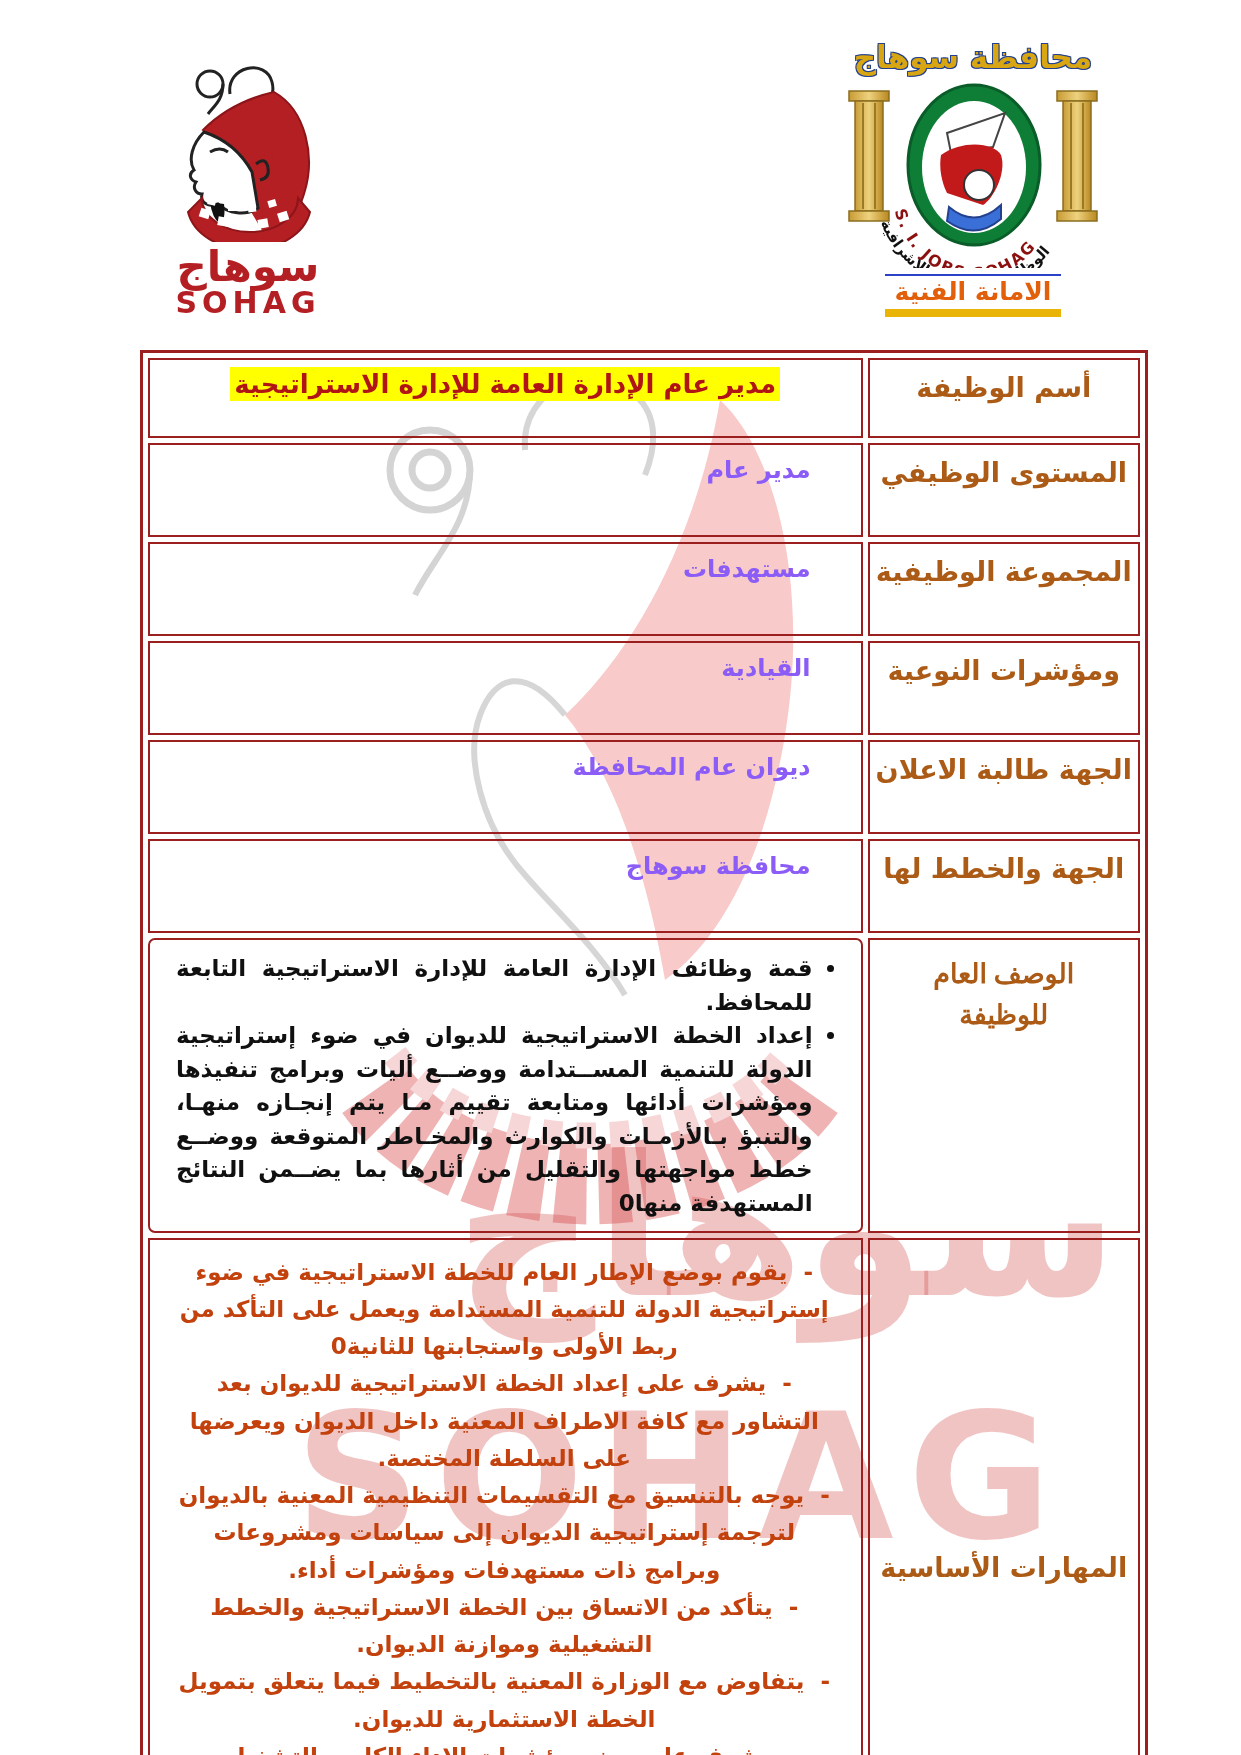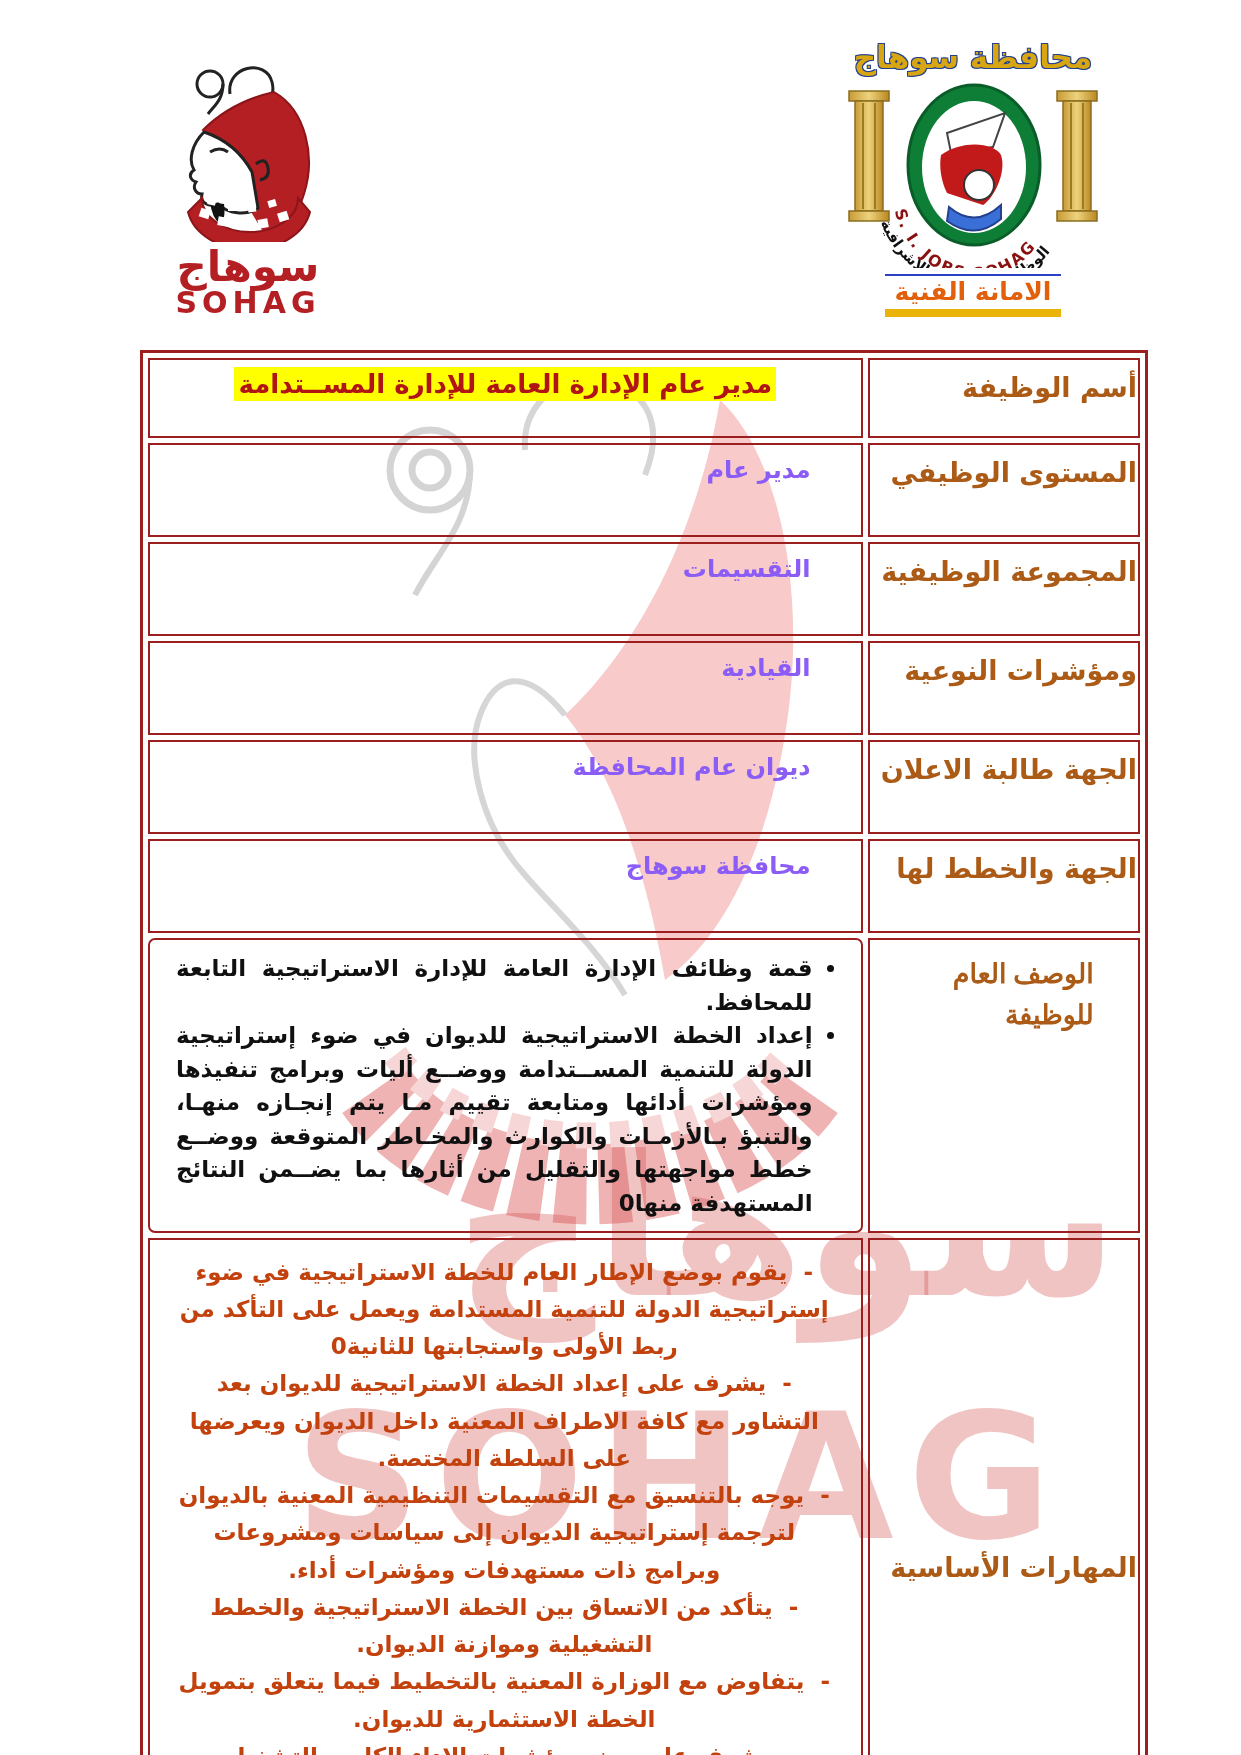--- a/index.html
+++ b/index.html
@@ -23,21 +23,21 @@
   .watermark-fig{position:absolute;left:265px;top:355px;width:590px;height:930px;z-index:1;}
   .wm-ar{position:absolute;left:455px;top:1130px;font-size:195px;font-weight:bold;
          color:rgba(214,76,76,0.33);z-index:1;line-height:1;}
   .wm-en{position:absolute;left:295px;top:1390px;font-size:175px;font-weight:bold;letter-spacing:14px;
          color:rgba(214,76,76,0.33);z-index:1;line-height:1;}
 
   
   .jobtable{position:absolute;left:140px;top:350px;width:1008px;z-index:2;
             border-collapse:separate;border-spacing:5px;border:3px solid #9b1f1f;direction:rtl;}
   .jobtable td{border:2px solid #9b1f1f;vertical-align:top;background:transparent;}
-  td.lbl{width:268px;color:#ac5b16;font-weight:bold;font-size:27px;
+  td.lbl{width:268px;text-align:center;color:#ac5b16;font-weight:bold;font-size:27px;
          padding-top:8px;line-height:1.5;}
   td.lbl .wrapnarrow{max-width:180px;margin:6px auto;font-family:Liberation Serif, serif;}
   td.vmid{vertical-align:middle;padding-top:0;}
   td.val{text-align:right;font-weight:bold;font-size:24px;color:#8b5cf6;padding:10px 50px 10px 12px;line-height:1.3;}
   td.title-cell{text-align:center;padding:6px 12px;}
   .hl{display:inline;background:#ffff00;color:#b01414;font-weight:bold;font-size:26px;padding:2px 4px;line-height:1.4;}
   tr.r-short td{height:64px;}
   tr.r-mid td{height:70px;}
 
   td.desc-cell{padding:12px 18px 10px 26px;border-radius:7px;}
@@ -158,32 +158,32 @@
   <table class="jobtable">
     <colgroup>
         <col style="width:268px">
         <col style="width:720px">
       </colgroup>
 
     <tbody>
         <tr class="r-short">
       <td class="lbl">أسم الوظيفة</td>
       <td class="title-cell">
-        <span class="hl">مدير عام الإدارة العامة للإدارة المســتدامة</span>
+        <span class="hl">مدير عام الإدارة العامة للإدارة الاستراتيجية</span>
       </td>
     </tr>
 
     <tr class="r-mid">
       <td class="lbl">المستوى الوظيفي</td>
       <td class="val">مدير عام</td>
     </tr>
 
     <tr class="r-mid">
       <td class="lbl">المجموعة الوظيفية</td>
-      <td class="val">التقسيمات</td>
+      <td class="val">مستهدفات</td>
     </tr>
 
     <tr class="r-mid">
       <td class="lbl">ومؤشرات النوعية</td>
       <td class="val">القيادية</td>
     </tr>
 
     <tr class="r-mid">
       <td class="lbl">الجهة طالبة الاعلان</td>
       <td class="val">ديوان عام المحافظة</td>

